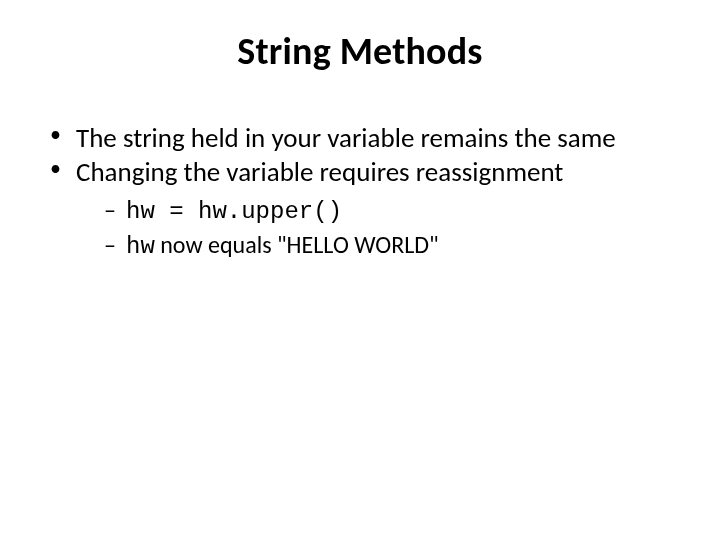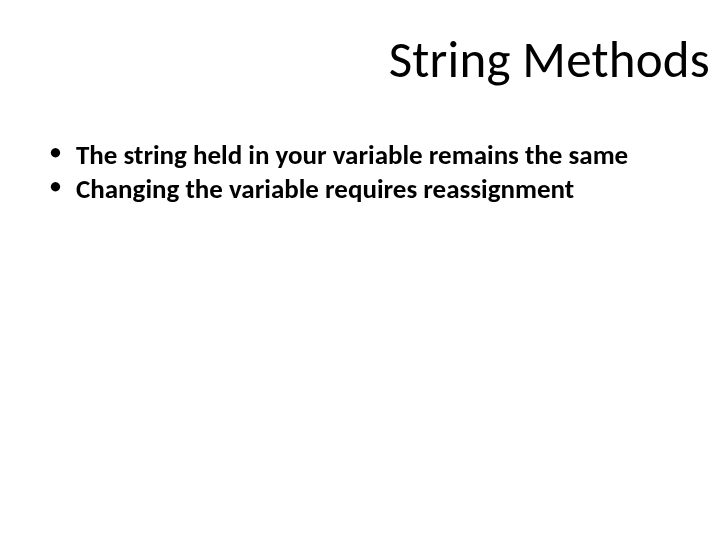--- a/index.html
+++ b/index.html
@@ -5,39 +5,38 @@
     * { margin: 0; padding: 0; box-sizing: border-box; }
     body {
       width: 720px;
       height: 540px;
       background: #ffffff;
       font-family: Calibri, "Segoe UI", Arial, sans-serif;
       color: #000;
       padding: 20px 10px;
     }
     .title {
-      text-align: right;
-      font-size: 51px;
-      font-weight: 400;
+      text-align: center;
+      font-size: 38px;
+      font-weight: 700;
       margin-top: 8px;
       margin-bottom: 48px;
       letter-spacing: 0.2px;
     }
     .bullets {
       list-style: none;
       margin-left: 40px;
       margin-right: 40px;
     }
     .bullets > li {
       font-size: 27px;
       line-height: 1.18;
       margin-bottom: 2px;
       position: relative;
       padding-left: 26px;
-      font-weight: bold;
     }
     .bullets > li::before {
       content: "•";
       position: absolute;
       left: 0;
       top: 0;
       font-size: 22px;
     }
     .sub-bullets {
       list-style: none;
@@ -61,14 +60,22 @@
   </style>
 </head>
 <body>
 
 <h1 class="title">String Methods</h1>
 
 <ul class="bullets">
   <li>The string held in your variable remains the same</li>
   <li>
     <span>Changing the variable requires reassignment</span>
+    <ul class="sub-bullets">
+      <li>
+        <span class="code">hw = hw.upper()</span>
+      </li>
+      <li>
+        <span class="code">hw</span><span> now equals "HELLO WORLD"</span>
+      </li>
+    </ul>
   </li>
 </ul>
 
 </body></html>

